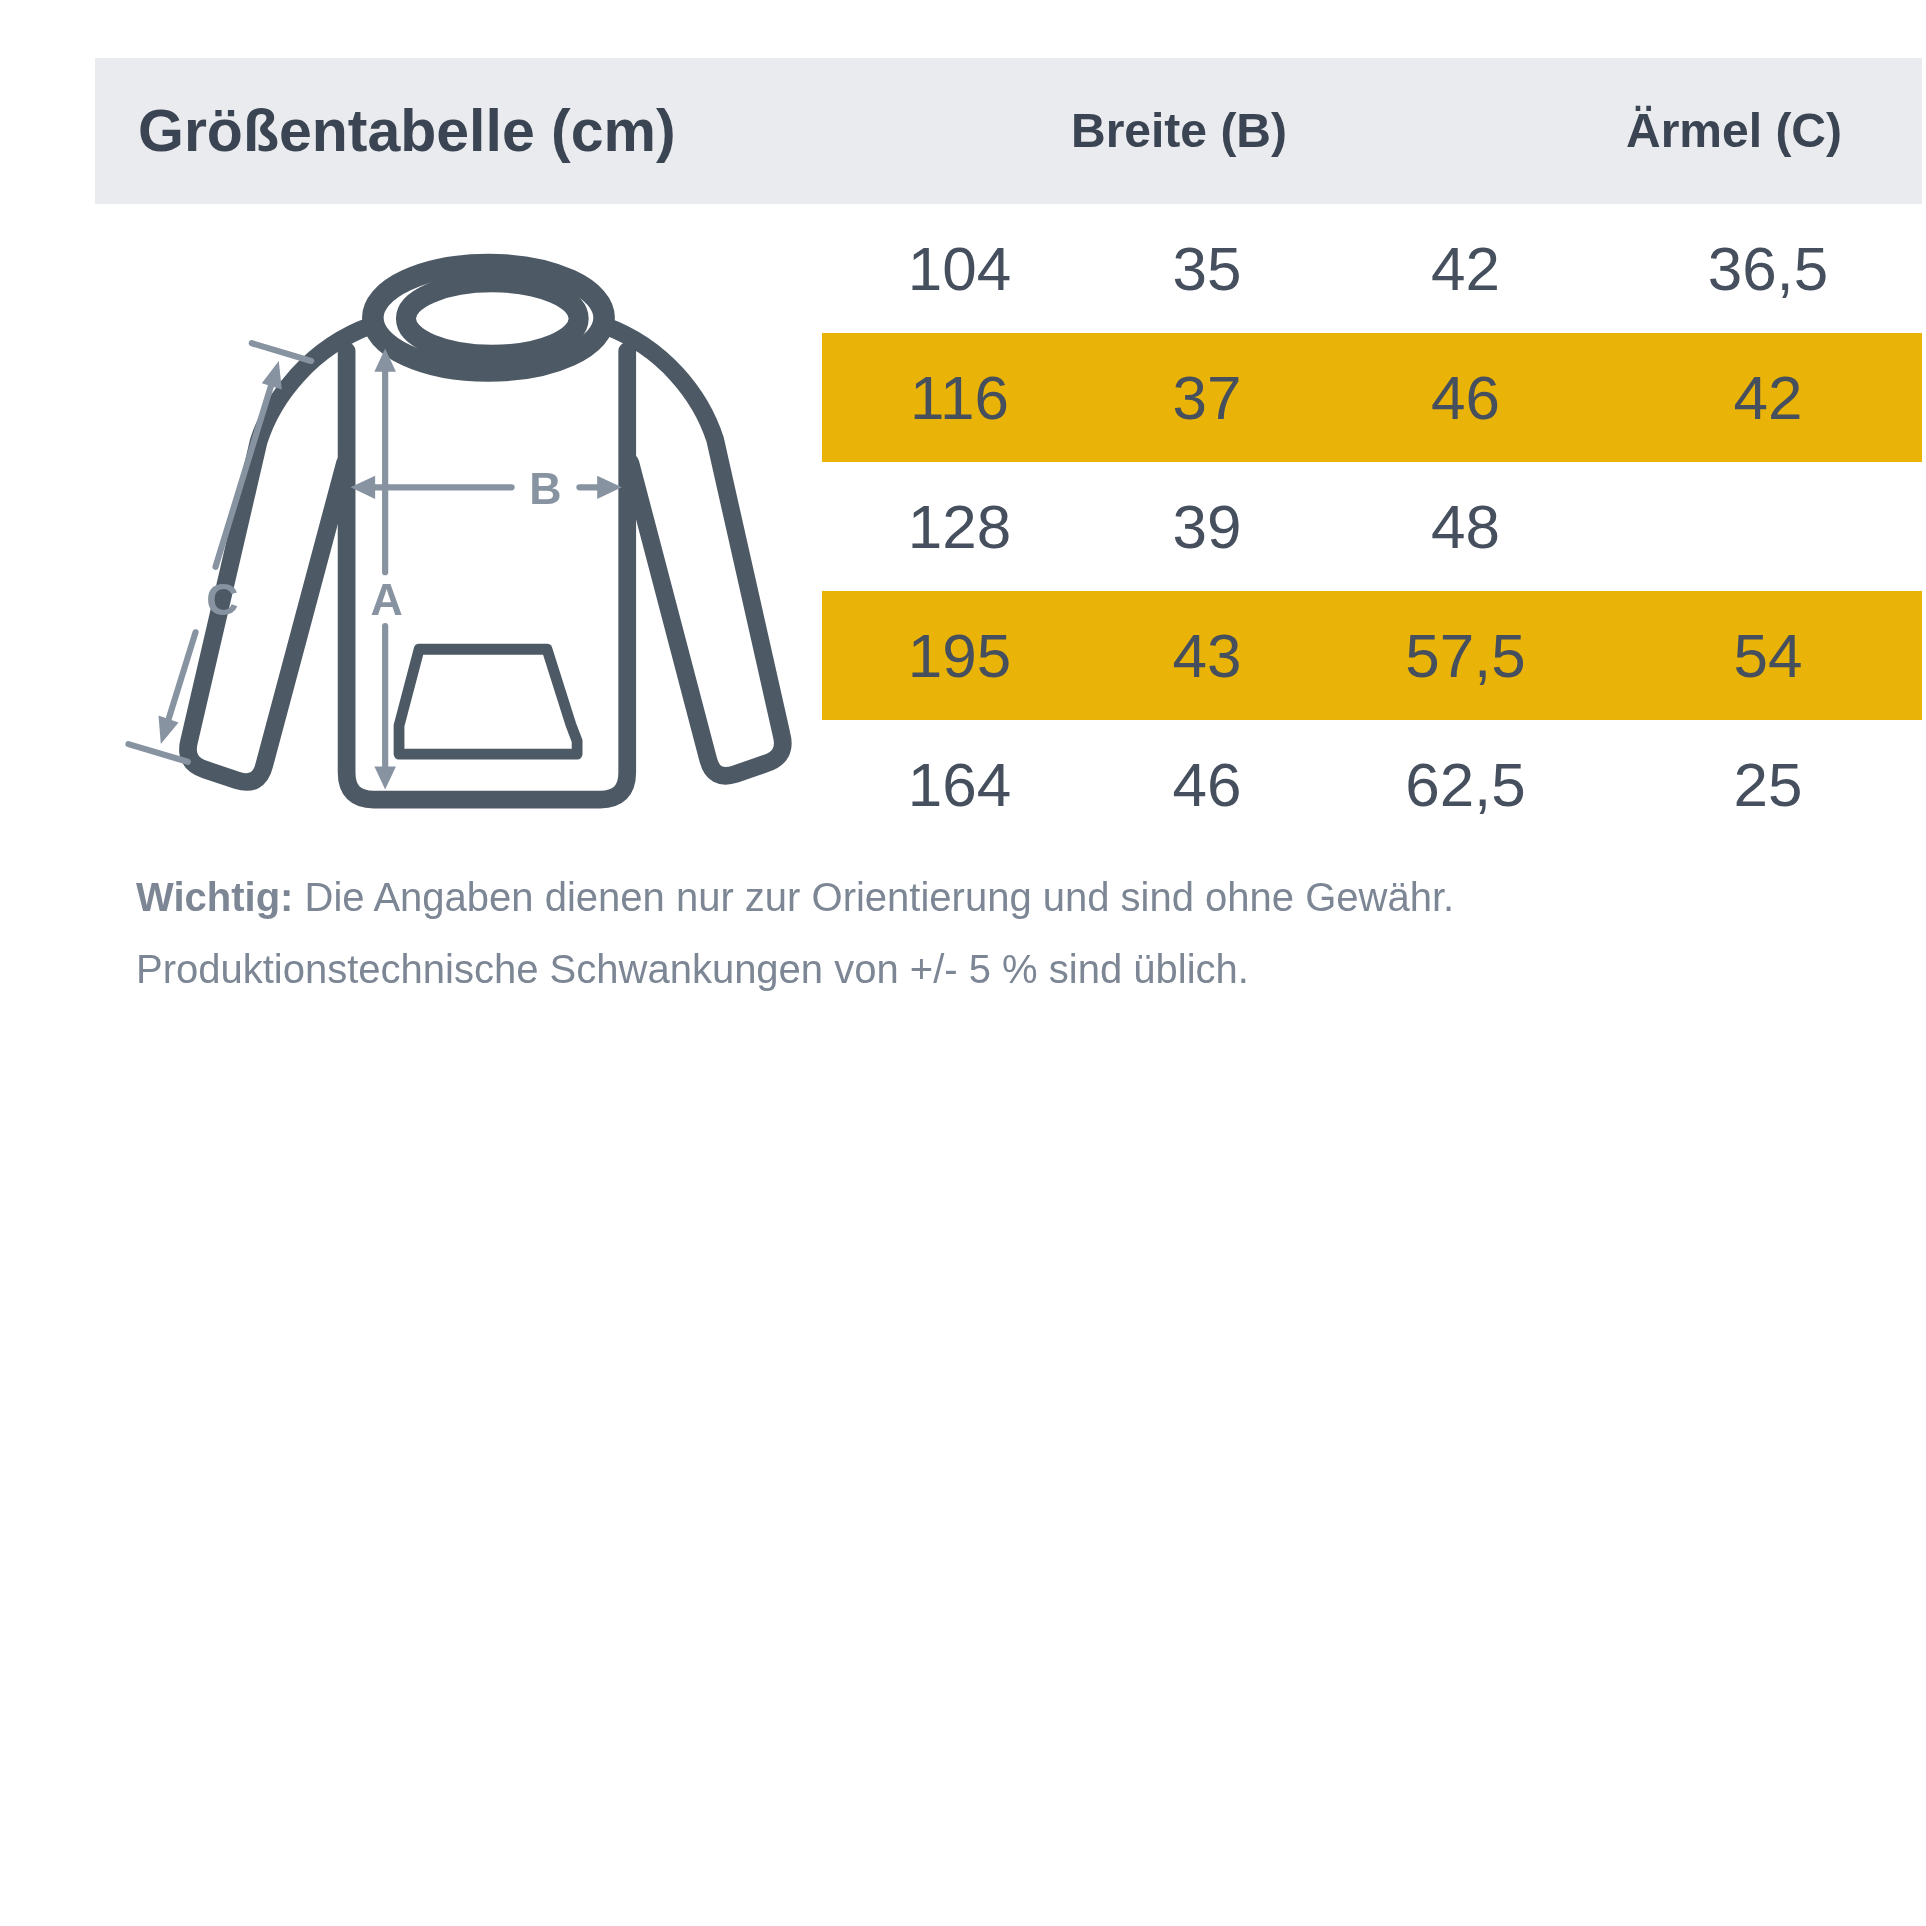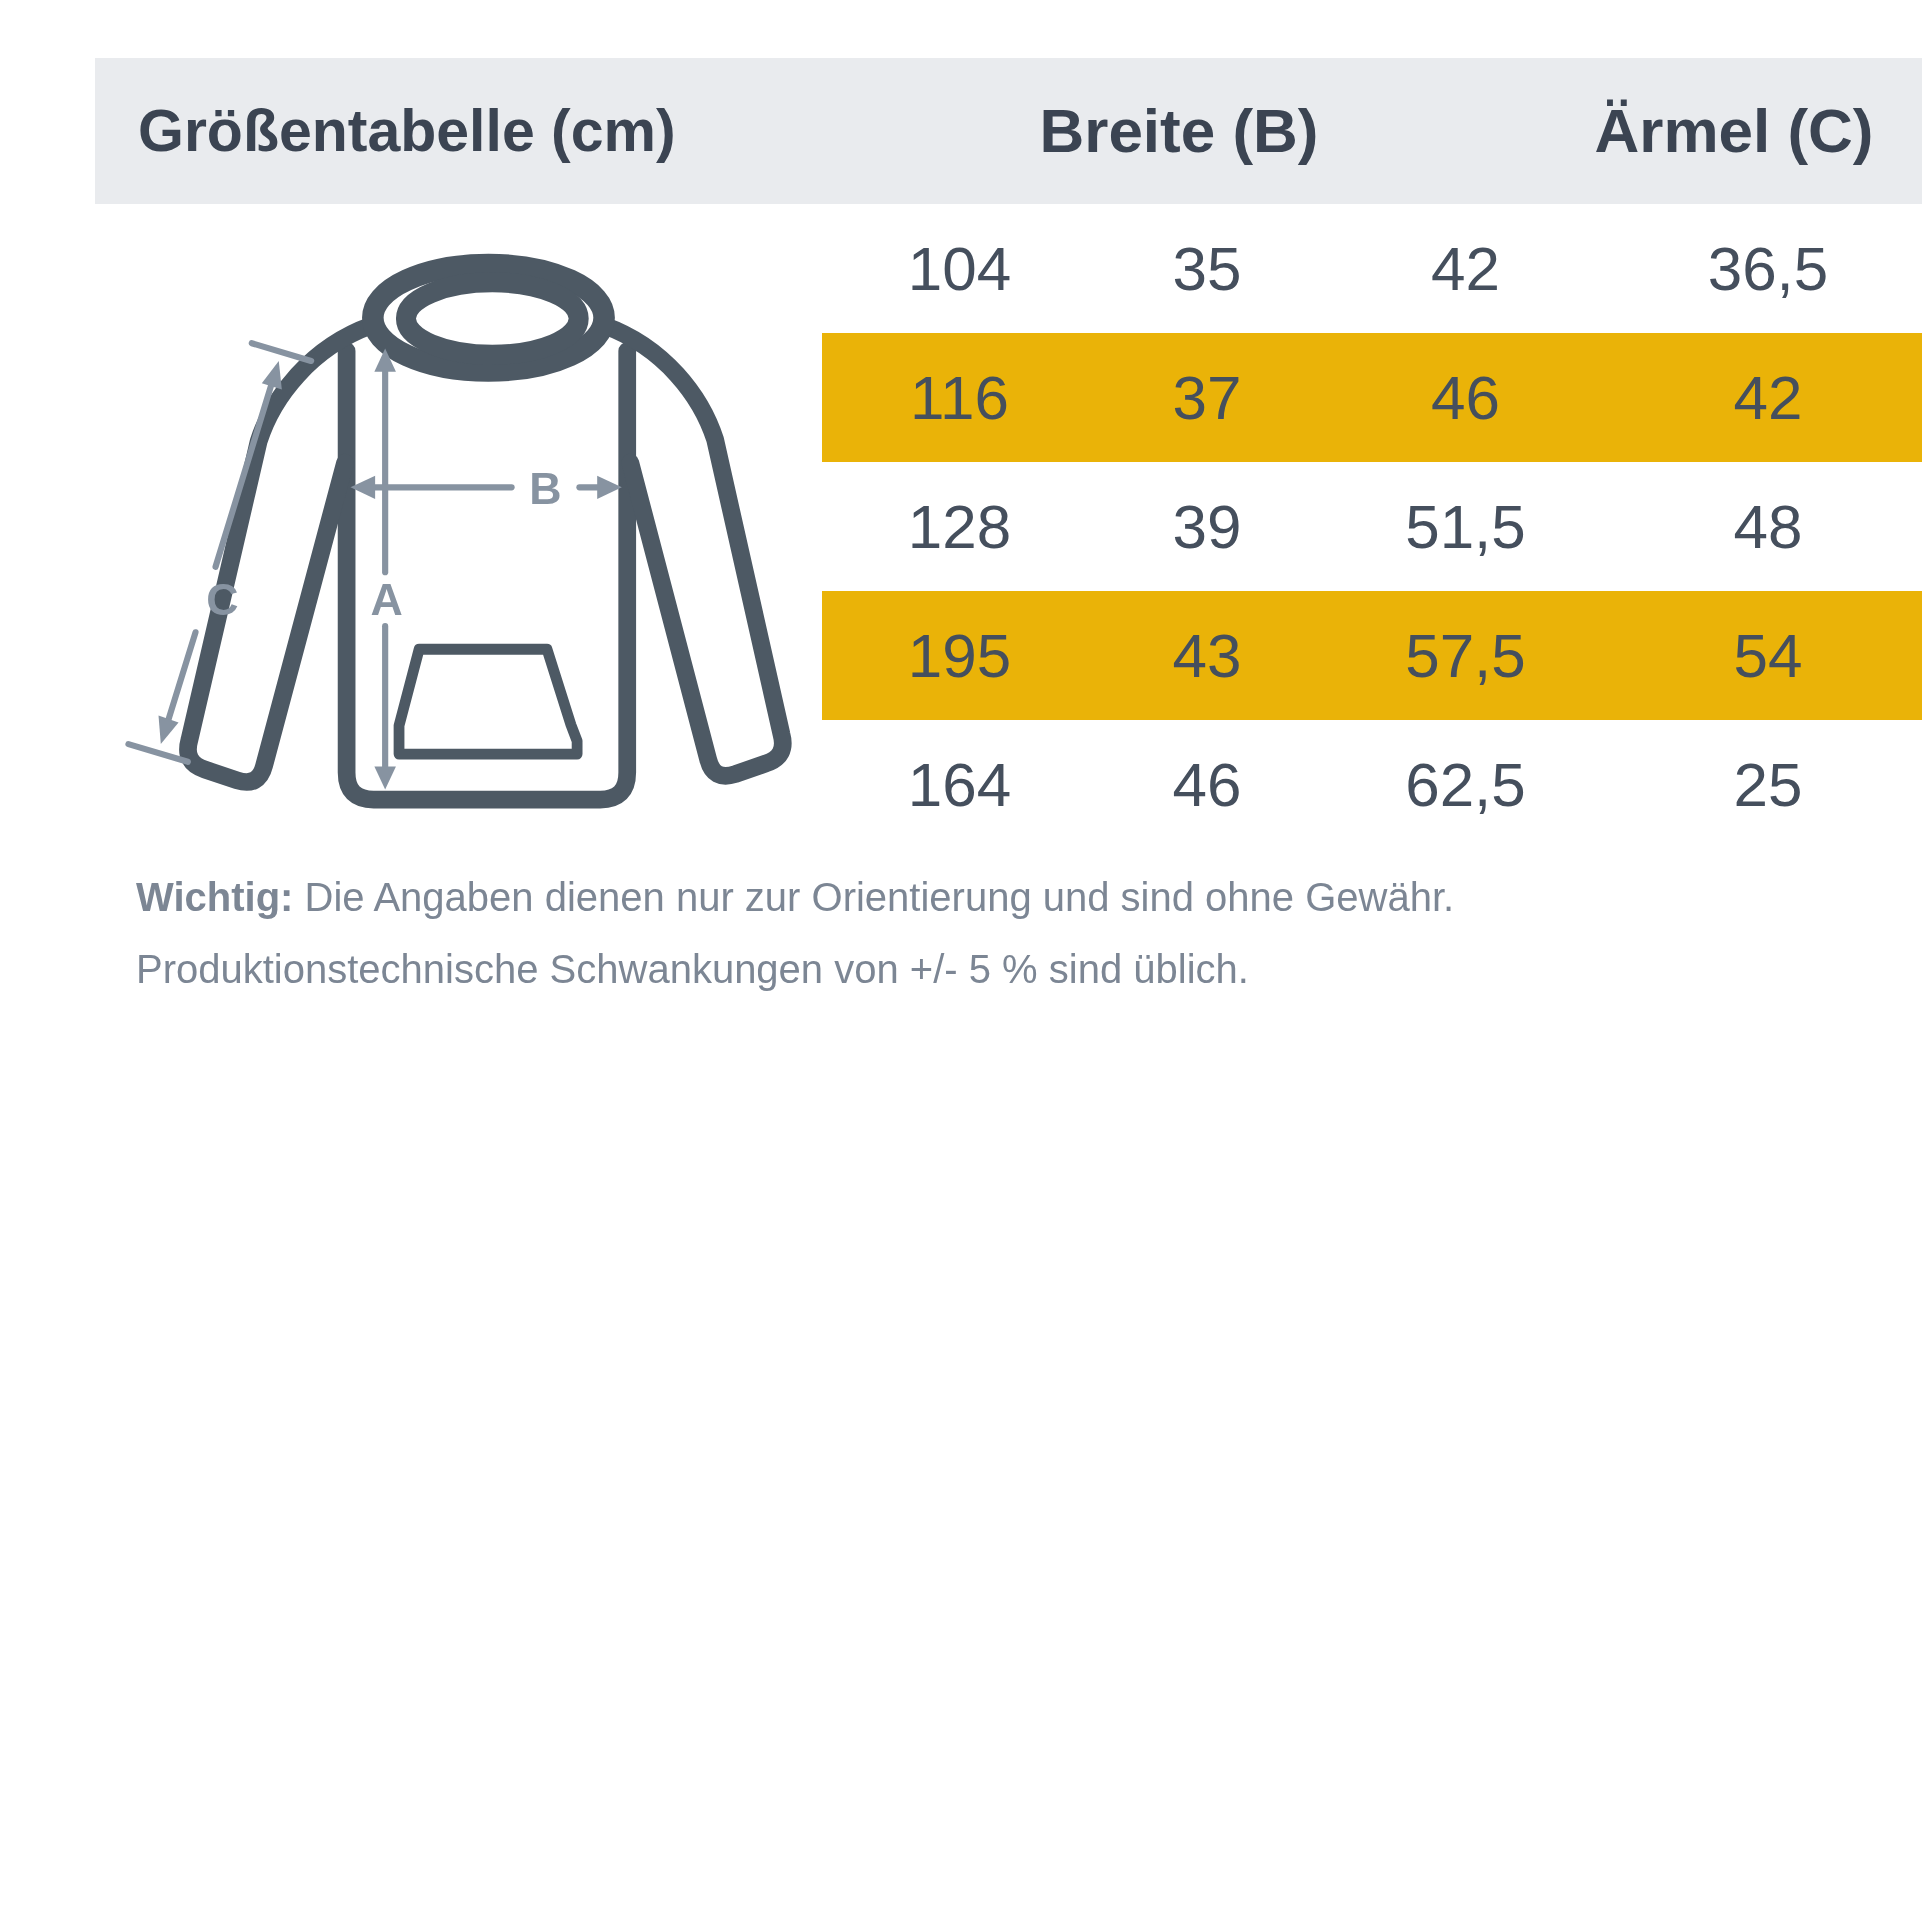--- a/index.html
+++ b/index.html
@@ -12,21 +12,21 @@
   .header-bar{
     position:absolute;left:55px;top:58px;width:1827px;height:146px;
     background:#e9ebee;
   }
   .header-title{
     position:absolute;left:43px;top:0;height:146px;line-height:146px;
     font-size:59px;font-weight:bold;color:#3b4452;white-space:nowrap;
   }
   .col-head{
     position:absolute;top:0;height:136px;line-height:146px;transform:translateX(-50%);
-    font-size:62px;font-weight:bold;color:#3b4452;white-space:nowrap;
+    font-size:48px;font-weight:bold;color:#3b4452;white-space:nowrap;
   }
   .col-head.breite{left:1084px;}
   .col-head.hoehe{left:1368px;}
   .col-head.aermel{left:1639px;}
   
   .size-table{
     position:absolute;left:782px;top:204px;width:1100px;
   }
   .size-row{
     display:grid;grid-template-columns:25% 20% 27% 28%;
@@ -66,21 +66,20 @@
     </div>
     <div class="size-row striped">
       <div class="size-cell">116</div>
       <div class="size-cell">37</div>
       <div class="size-cell">46</div>
       <div class="size-cell">42</div>
     </div>
     <div class="size-row">
       <div class="size-cell">128</div>
       <div class="size-cell">39</div>
-      <div class="size-cell">51,5</div>
       <div class="size-cell">48</div>
     </div>
     <div class="size-row striped">
       <div class="size-cell">195</div>
       <div class="size-cell">43</div>
       <div class="size-cell">57,5</div>
       <div class="size-cell">54</div>
     </div>
     <div class="size-row">
       <div class="size-cell">164</div>

